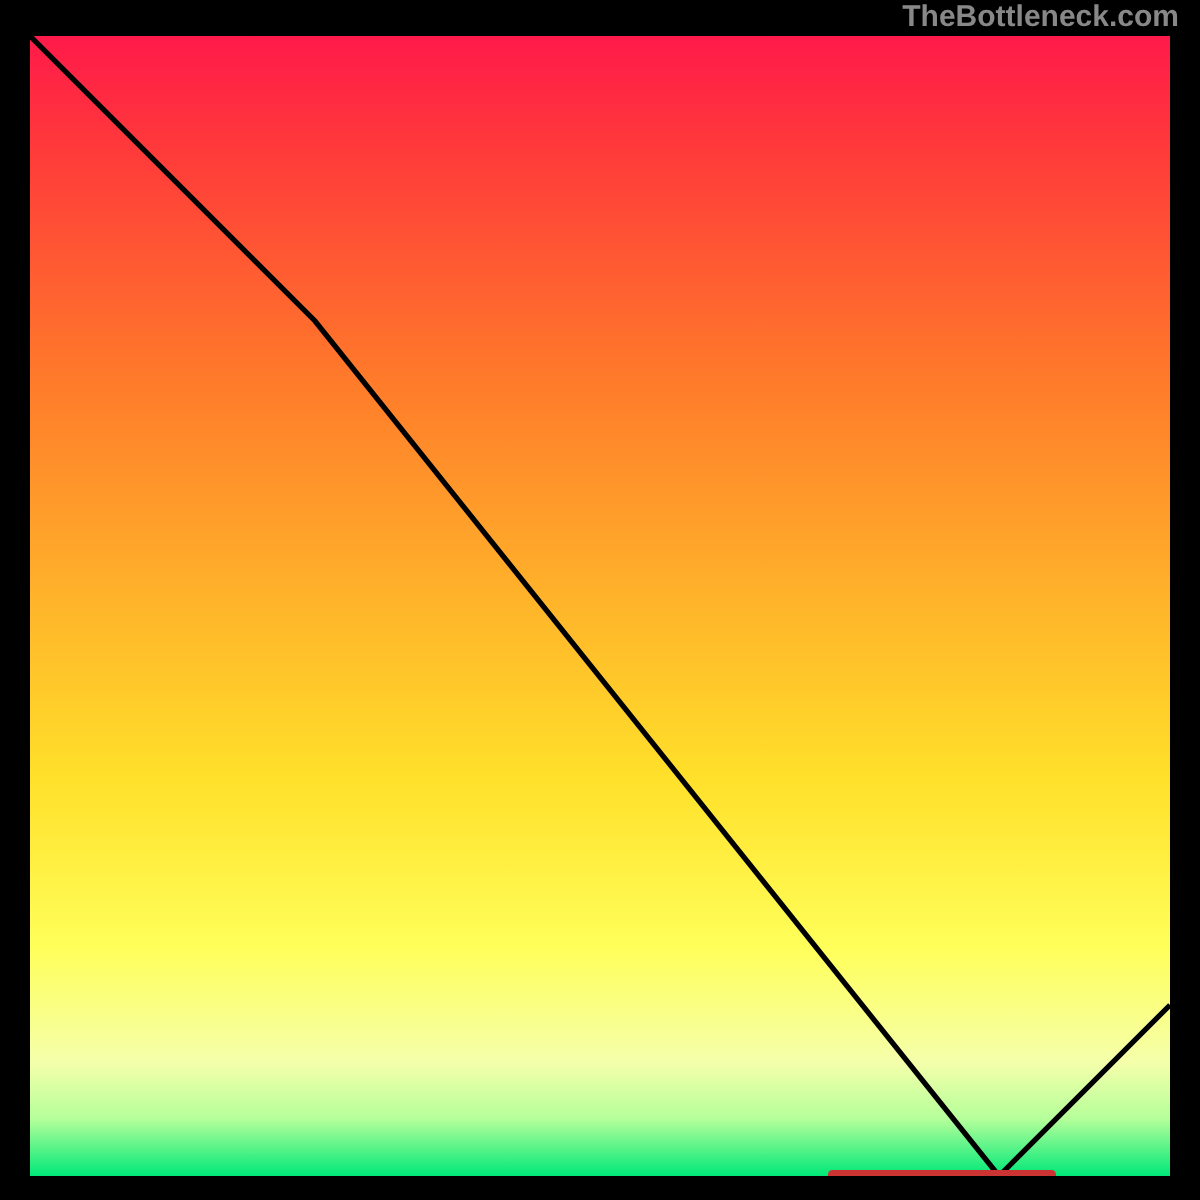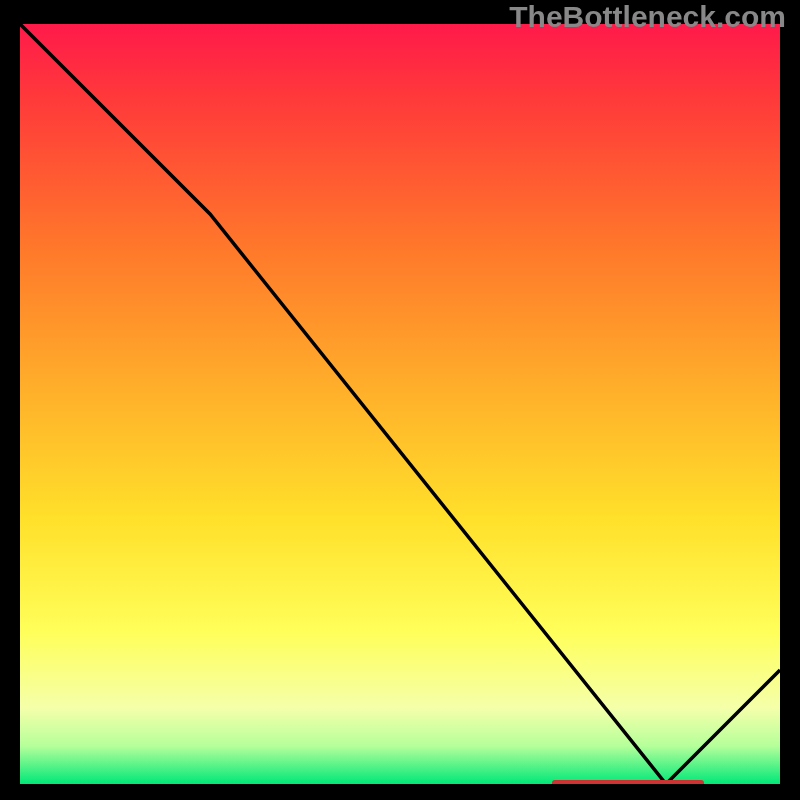--- a/index.html
+++ b/index.html
@@ -9,21 +9,21 @@
     width: 800px;
     height: 800px;
     background: #000;
   }
   .watermark {
     position: absolute;
     top: 0px;
     right: 14px;
     color: #888;
     font-family: Arial, sans-serif;
-    font-size: 30px;
+    font-size: 20px;
     font-weight: bold;
     z-index: 10;
     text-align: right;
   }
   .plot-area {
     position: absolute;
     left: 20px;
     top: 24px;
     width: 760px;
     height: 760px;

